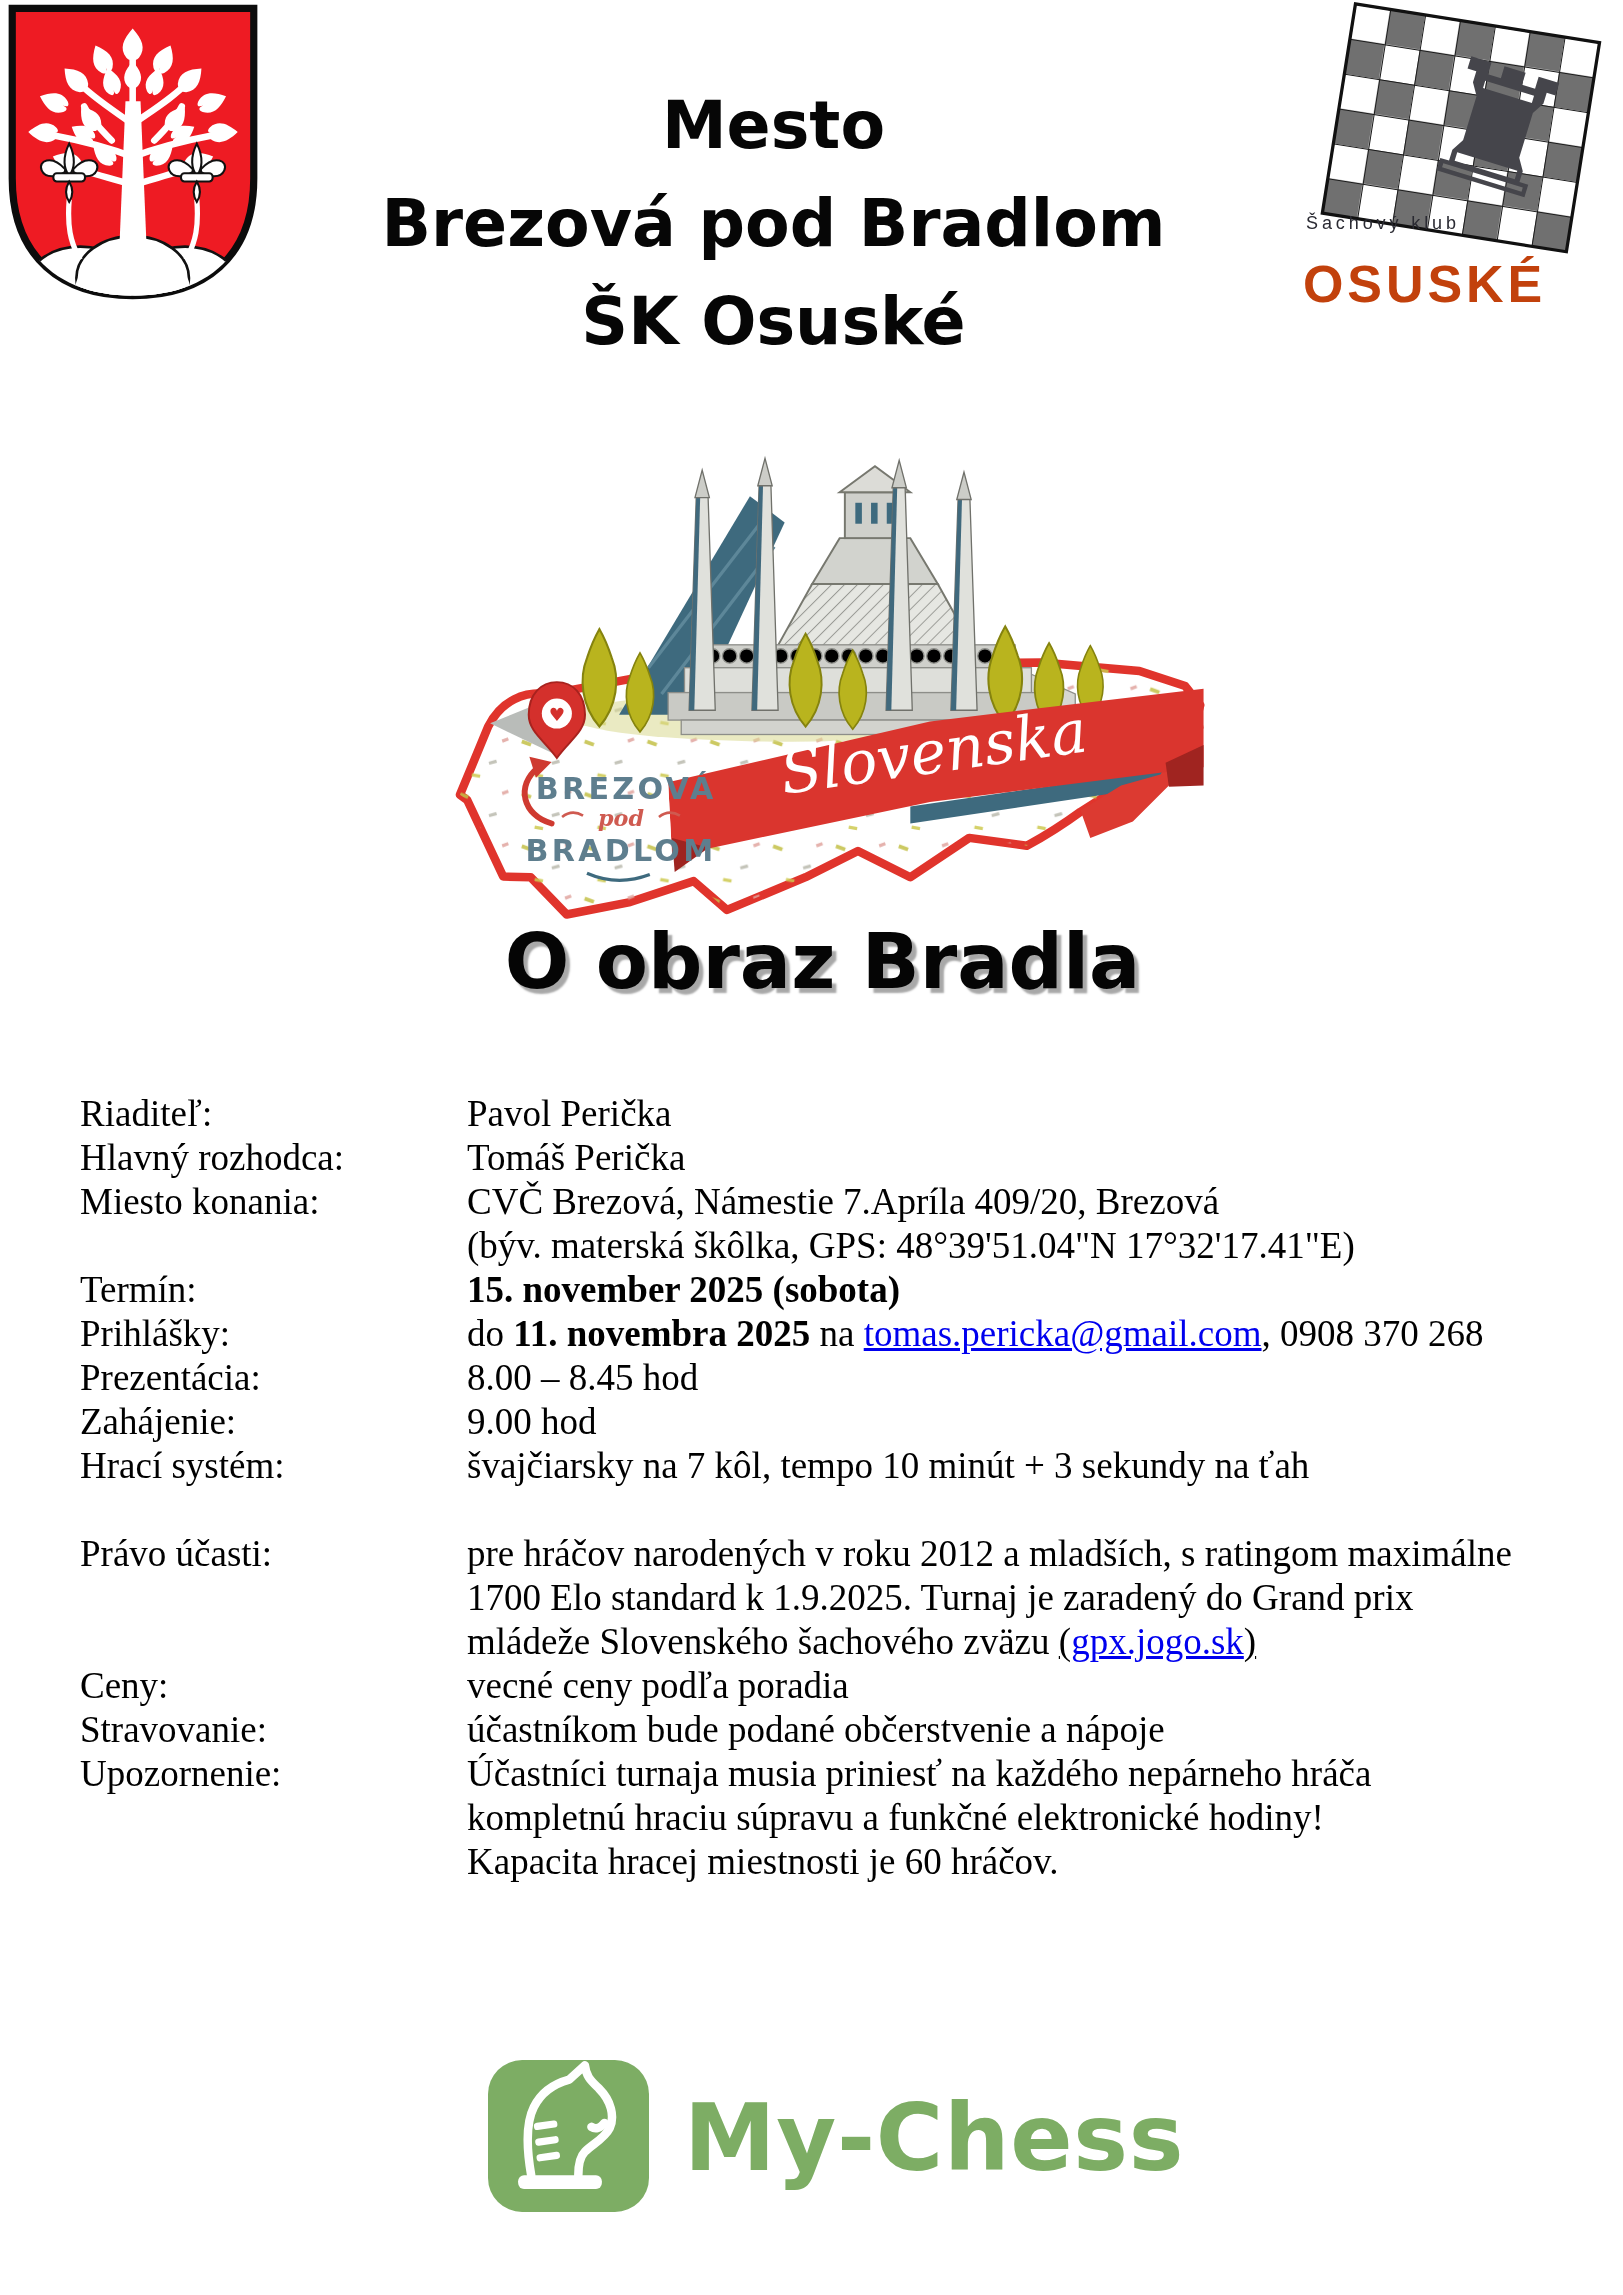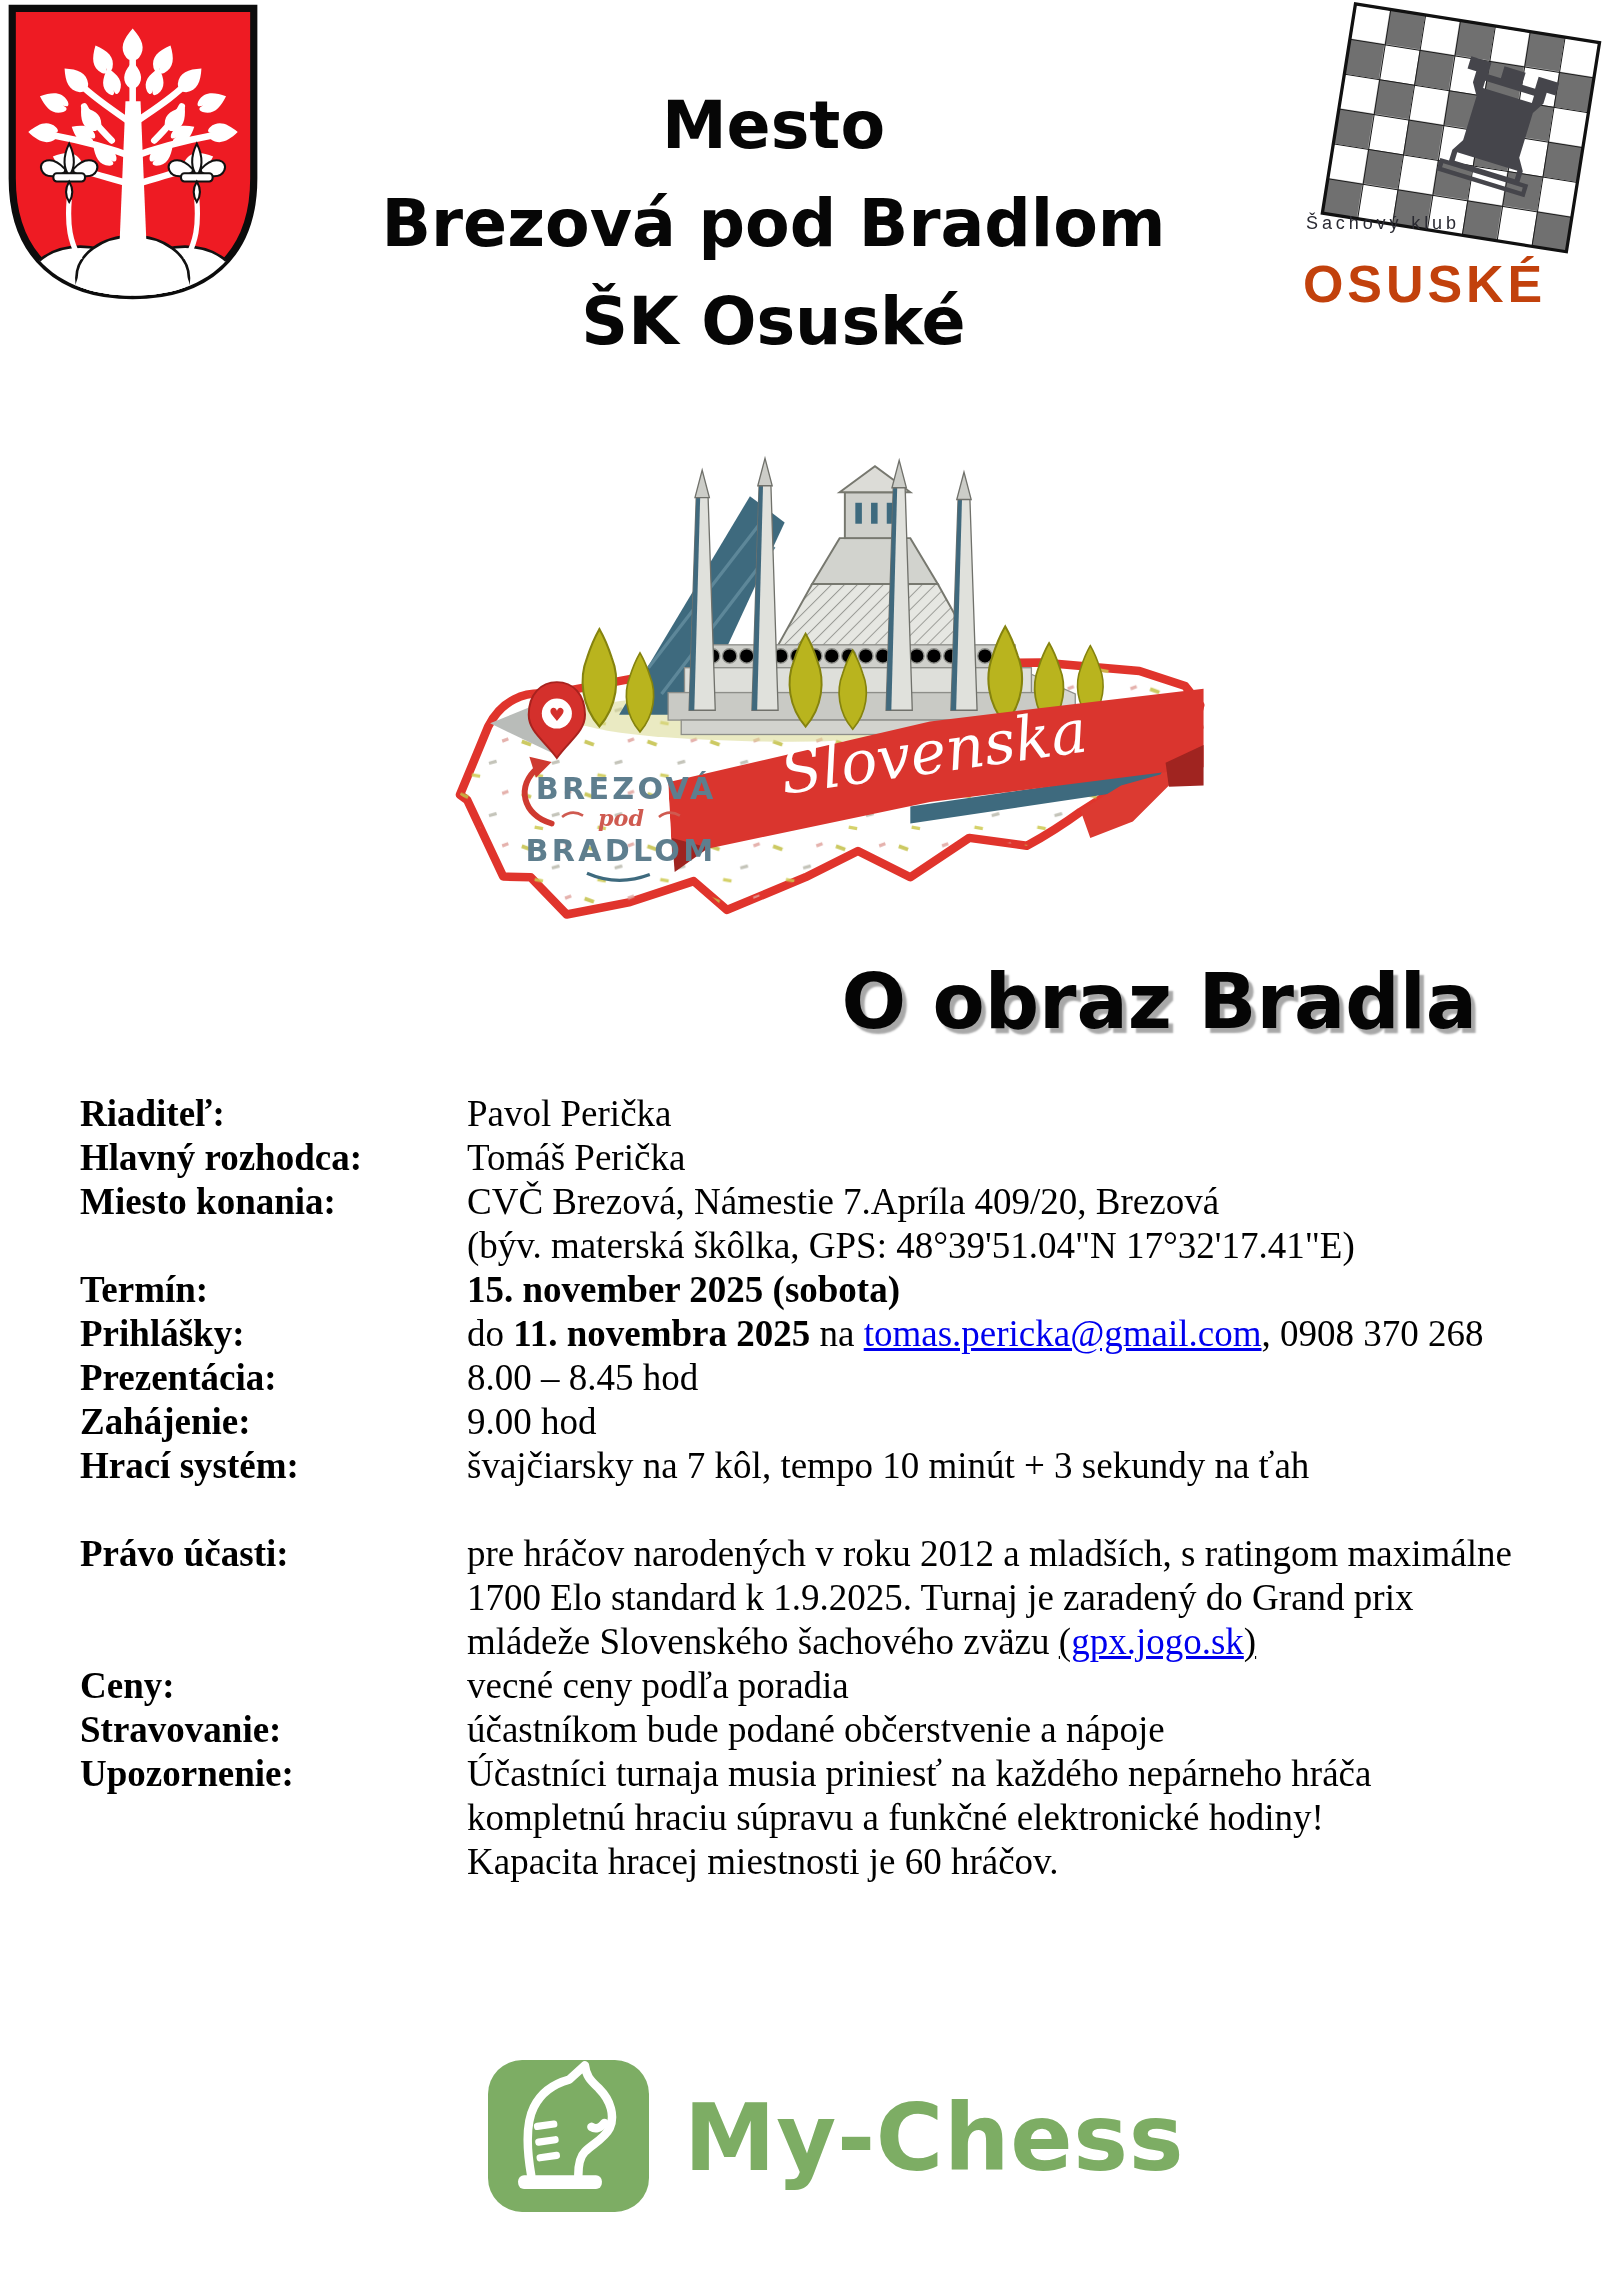--- a/index.html
+++ b/index.html
@@ -2,32 +2,32 @@
 <html style="font-size:10.5px"><head>
 <meta charset="utf-8">
 <style>
   html,body{margin:0;padding:0;background:#ffffff;}
   .page{position:relative;width:1623px;height:2295px;background:#fff;overflow:hidden;
         font-family:"Liberation Serif","DejaVu Serif",serif;color:#000;padding-left:35px;}
   .abs{position:absolute;}
 
   .title-block{left:152px;top:77px;width:1243px;text-align:center;
     font-family:"DejaVu Sans",sans-serif;font-weight:bold;font-size:65px;line-height:98px;color:#060606;}
-  .main-heading{left:168px;top:917px;width:1309px;text-align:right;
+  .main-heading{left:168px;top:917px;width:1309px;text-align:center;
     font-family:"DejaVu Sans",sans-serif;font-weight:bold;font-size:76px;color:#050505;
-    text-shadow:4.6px 5.2px 2px #a8a8a8;margin-top:40px;}
+    text-shadow:4.6px 5.2px 2px #a8a8a8;}
 
   .club-line1{left:1306px;top:213px;font-family:"Liberation Sans",sans-serif;
     font-size:18px;letter-spacing:3.9px;color:#2a2a32;}
   .club-line2{left:1303px;top:254px;font-family:"Liberation Sans",sans-serif;font-weight:bold;
     font-size:52px;letter-spacing:3.9px;color:#c2410c;}
 
   .details{left:80px;top:1092px;width:1505px;font-size:37px;line-height:44px;}
   .dline{position:relative;height:44px;white-space:nowrap;}
-  .dlabel{position:absolute;left:0;font-weight:bold;}
+  .dlabel{position:absolute;left:0;font-weight:normal;}
   .dvalue{position:absolute;left:387px;}
   .b{font-weight:bold;}
   .u{text-decoration:underline;}
   a.link{color:#0000ee;text-decoration:underline;cursor:pointer;}
 
   .mychess-text{left:684px;top:2085px;font-family:"DejaVu Sans",sans-serif;font-weight:bold;
     font-size:92px;color:#7dad64;letter-spacing:0.7px;}
 </style>
 </head>
 <body>

